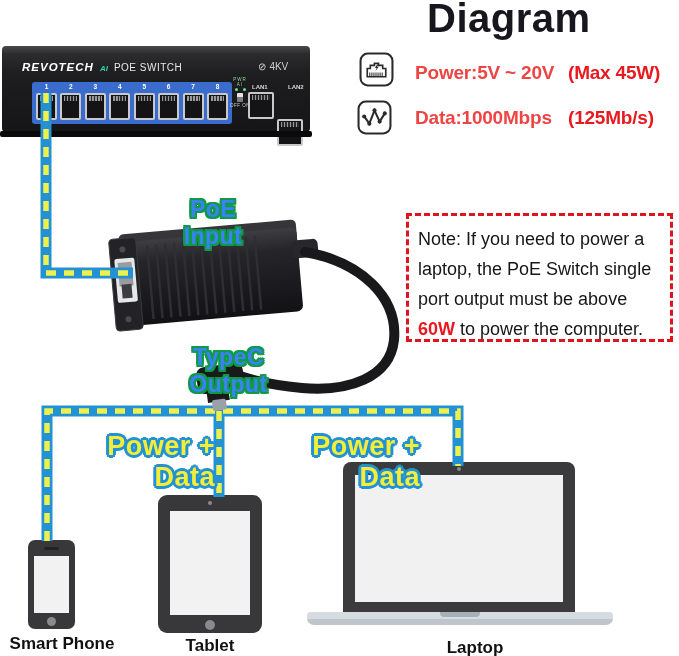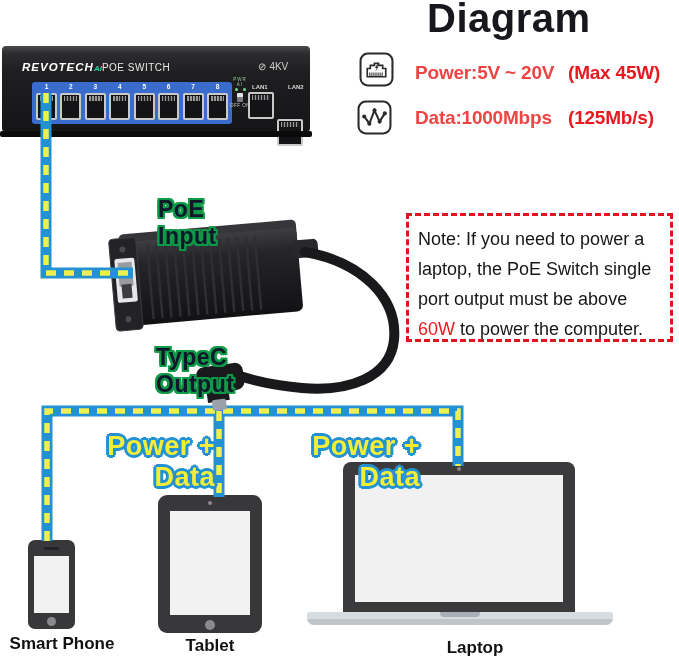--- a/index.html
+++ b/index.html
@@ -15,27 +15,27 @@
   .spec2-label{left:415px;top:107px;} .spec2-red{left:568px;top:107px;}
   .spec-icon{z-index:3;}
   .spec-icon1{left:359px;top:52px;}
   .spec-icon2{left:357px;top:100px;}
 
   
   .note-box{left:406px;top:213px;width:267px;height:129px;box-sizing:border-box;
             border:3px dashed #e0141c;background:#fff;z-index:1;
             padding:8px 0 0 9px;font-size:18px;line-height:30px;color:#161616;}
   .note-line{display:block;white-space:nowrap;}
-  .note-hl{color:#e8191f;font-weight:400;}
+  .note-hl{color:#e8191f;font-weight:700;}
 
   
   .switch-body{left:2px;top:46px;width:308px;height:86px;border-radius:4px;z-index:1;
      background:linear-gradient(180deg,#4a4a4c 0%,#2c2c2e 9%,#1e1e20 32%,#151517 100%);}
   .switch-base{left:0;top:131px;width:312px;height:6px;background:#0a0a0b;border-radius:2px;z-index:1;}
-  .sw-logo{left:20px;top:15px;display:flex;align-items:baseline;gap:0;}
+  .sw-logo{left:20px;top:15px;display:flex;align-items:baseline;gap:6px;}
   .sw-brand{font-size:11.5px;font-weight:700;color:#fff;letter-spacing:1px;font-style:italic;}
   .sw-ai{font-size:8px;font-weight:700;font-style:italic;color:#2fd0a8;}
   .sw-series{font-size:10px;font-weight:400;color:#e8e8e8;letter-spacing:.5px;}
   .sw-surge{left:256px;top:15px;font-size:10px;color:#cfcfcf;display:flex;gap:3px;align-items:center;}
   .blue-strip{left:30px;top:36px;width:200px;height:42px;background:#3a6ccd;border-radius:3px;}
   .pnum-row{left:0;top:1px;width:100%;display:flex;justify-content:space-between;padding:0 4px;box-sizing:border-box;}
   .pnum{width:21px;text-align:center;font-size:6.5px;color:#fff;font-weight:700;}
   .port-row{left:0;top:11px;width:100%;display:flex;justify-content:space-between;padding:0 4px;box-sizing:border-box;}
   .port{position:relative;width:21px;height:27px;background:#c9c9c9;border-radius:2px;}
   .port::before{content:"";position:absolute;left:2px;right:2px;top:2px;bottom:2px;background:#141416;}
@@ -45,21 +45,21 @@
   .led-text{font-size:4.5px;color:#9ad0a0;letter-spacing:1px;}
   .led-dots{display:flex;justify-content:center;gap:5px;margin-top:1px;}
   .led-dot{width:3px;height:3px;border-radius:50%;background:#6fe08a;}
   .sw-toggle{width:6px;height:9px;margin:2px auto 1px auto;background:linear-gradient(180deg,#e4e4e4 0 45%,#7c7c80 45% 100%);border-radius:1px;}
   .toggle-text{font-size:4.5px;color:#cfcfcf;letter-spacing:.5px;}
   .lan-label{font-size:6px;color:#d8d8d8;font-weight:700;}
   .lan1-label{left:250px;top:38px;} .lan2-label{left:286px;top:38px;}
   .lan-port{width:26px;height:27px;} .lan1-port{left:246px;top:46px;} .lan2-port{left:275px;top:46px;}
 
   
-  .green-label{font-size:23px;font-weight:800;color:#0f172a;text-align:left;z-index:3;letter-spacing:.5px;
+  .green-label{font-size:23px;font-weight:800;color:#3b82f6;text-align:center;z-index:3;letter-spacing:.5px;
      text-shadow:-2px -2px 0 #0f9a48,2px -2px 0 #0f9a48,-2px 2px 0 #0f9a48,2px 2px 0 #0f9a48,
                  -2px 0 0 #0f9a48,2px 0 0 #0f9a48,0 -2px 0 #0f9a48,0 2px 0 #0f9a48;}
   .poe-input{left:158px;top:196px;width:110px;}
   .typec-output{left:156px;top:344px;width:145px;}
   .pd-label{font-size:27px;font-weight:800;color:#f4ee39;text-align:right;z-index:3;letter-spacing:.5px;
      text-shadow:-2px -2px 0 #2292d4,2px -2px 0 #2292d4,-2px 2px 0 #2292d4,2px 2px 0 #2292d4,
                  -3px 0 0 #2292d4,3px 0 0 #2292d4,0 -3px 0 #2292d4,0 3px 0 #2292d4;}
   .pd1{left:55px;top:431px;width:160px;}
   .pd2{left:256px;top:431px;width:164px;}
 

